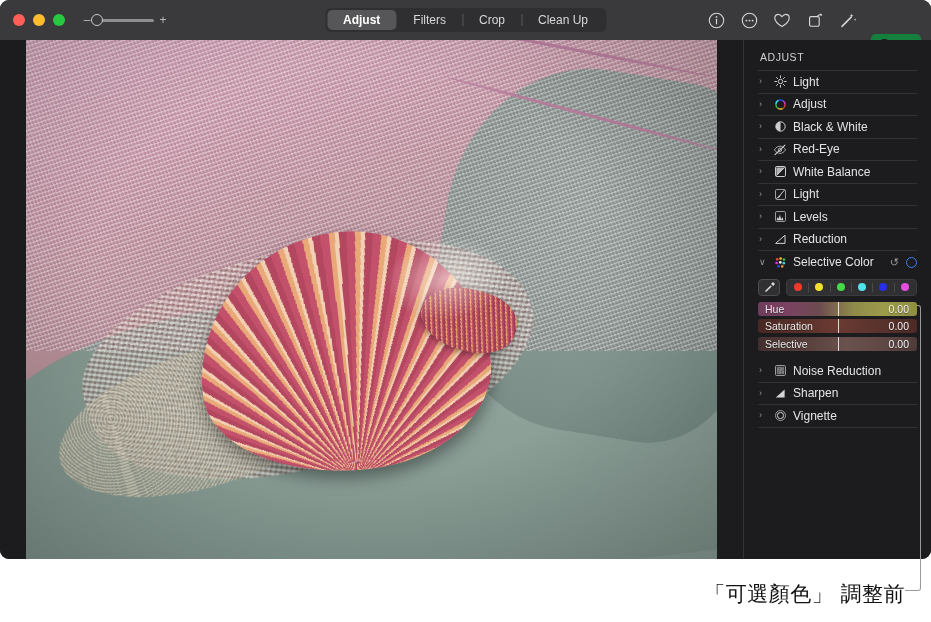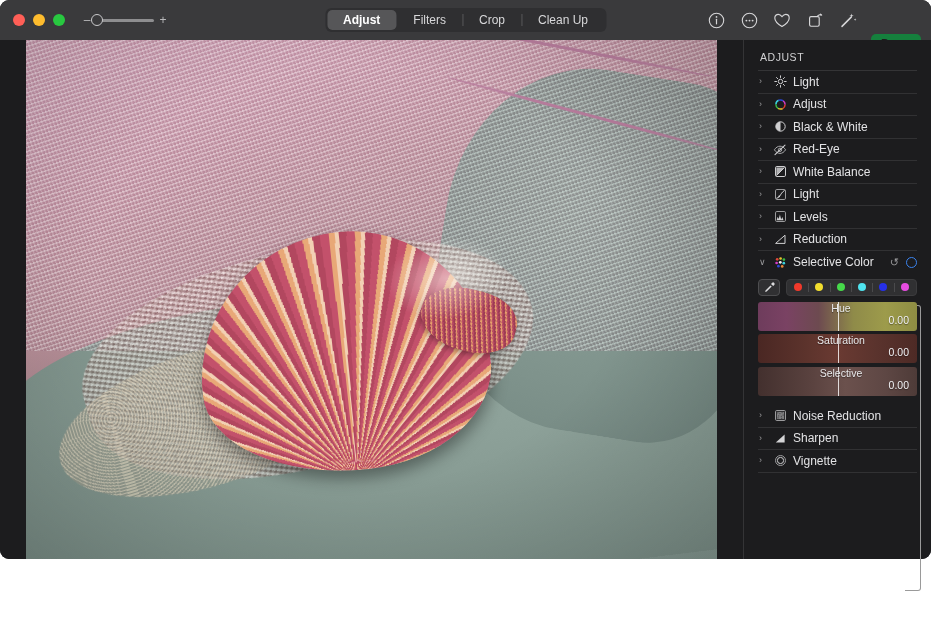--- a/index.html
+++ b/index.html
@@ -217,23 +217,23 @@
   }
   .swatches {
     flex: 1; display: flex; align-items: center; justify-content: space-around;
     height: 17px; border-radius: 4px; background: #303032;
     border: 1px solid #3b3b3d; padding: 0 4px;
   }
   .sw { width: 8px; height: 8px; border-radius: 50%; }
   .swsep { width: 1px; height: 9px; background: #4a4a4c; }
 
   .slider {
-    position: relative; height: 29px; border-radius: 3px;
+    position: relative; height: 14px; border-radius: 3px;
     margin-bottom: 3.5px; overflow: hidden;
-    display: flex; align-items: center; flex-direction: column;
+    display: flex; align-items: center;
   }
   .sl-name {
     position: relative; z-index: 3; font-size: 10.5px; color: #e8e8ea;
     padding-left: 7px; text-shadow: 0 1px 1px rgba(0,0,0,.45);
   }
   .sl-val {
     position: relative; z-index: 3; margin-left: auto;
     font-size: 10.5px; color: #f2f2f4; padding-right: 8px;
     text-shadow: 0 1px 1px rgba(0,0,0,.45);
   }
@@ -568,14 +568,15 @@
             <circle cx="6.5" cy="6.5" r="3.1" fill="none" stroke="#cfcfd1" stroke-width="1"></circle>
           </svg>
         </span>
         <span class="adj-label">Vignette</span>
       </div>
 
     </div>
   </div>
 
   <div class="callout"></div>
+  <div class="caption">「可選顏色」 調整前</div>
 
 </div>
 
 </body></html>

